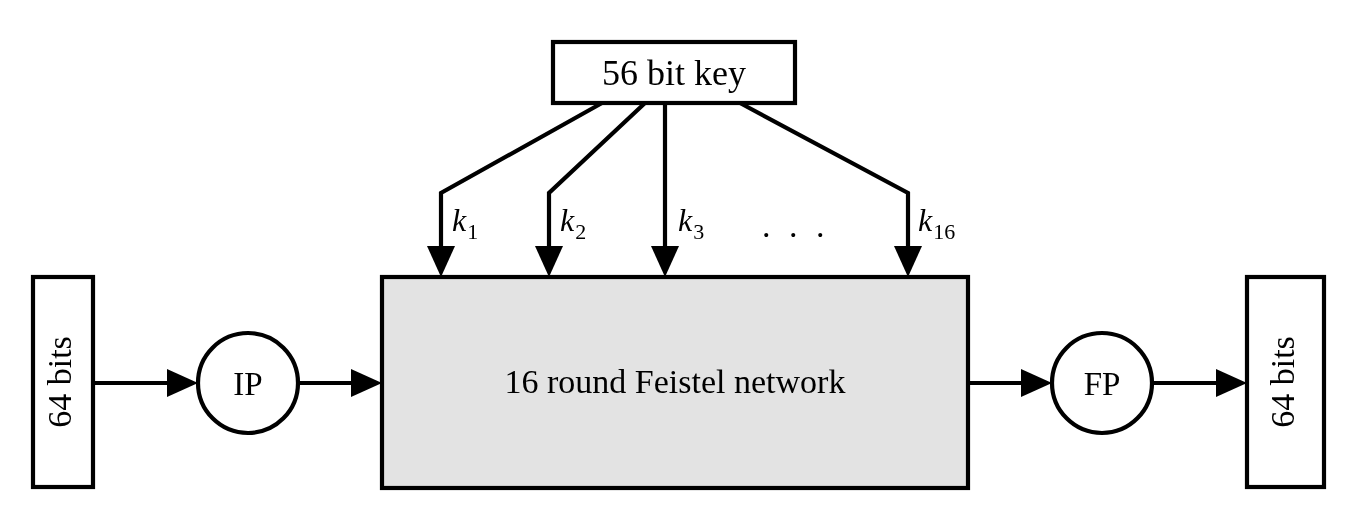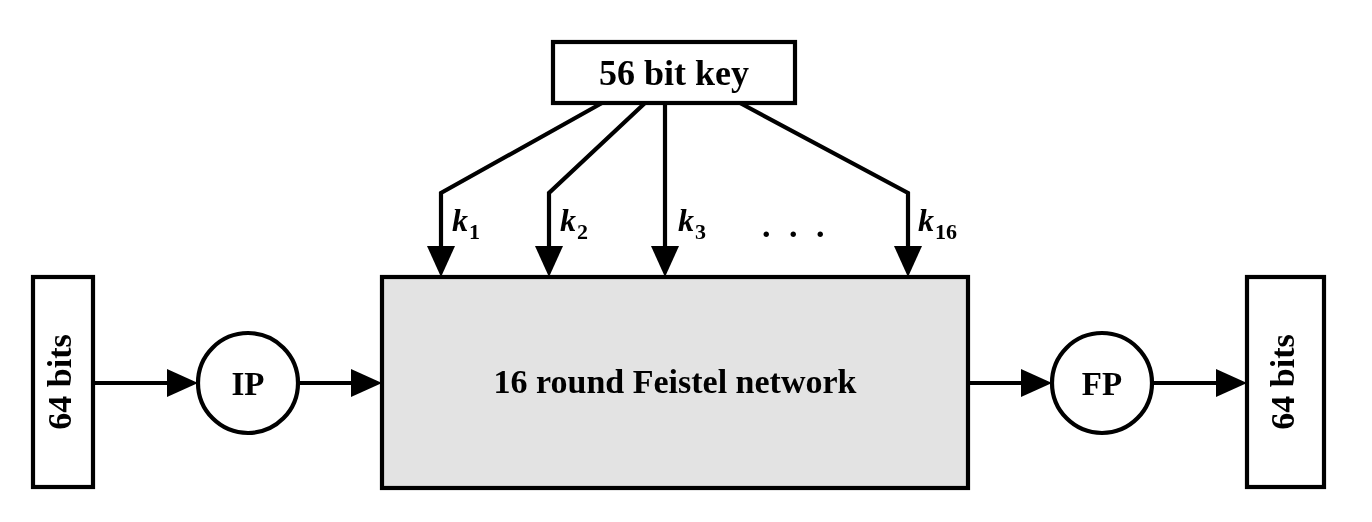--- a/index.html
+++ b/index.html
@@ -11,21 +11,20 @@
     width: 1372px;
     height: 522px;
     font-family: "Liberation Serif", "DejaVu Serif", serif;
     overflow: hidden;
   }
   #diagram-root {
     position: relative;
     width: 1372px;
     height: 492px;
     background: #ffffff;
-    font-weight: bold;
   }
   svg#des-diagram {
     display: block;
     width: 1372px;
     height: 522px;
   }
   .node-shape {
     fill: #ffffff;
     stroke: #000000;
     stroke-width: 4.2;

